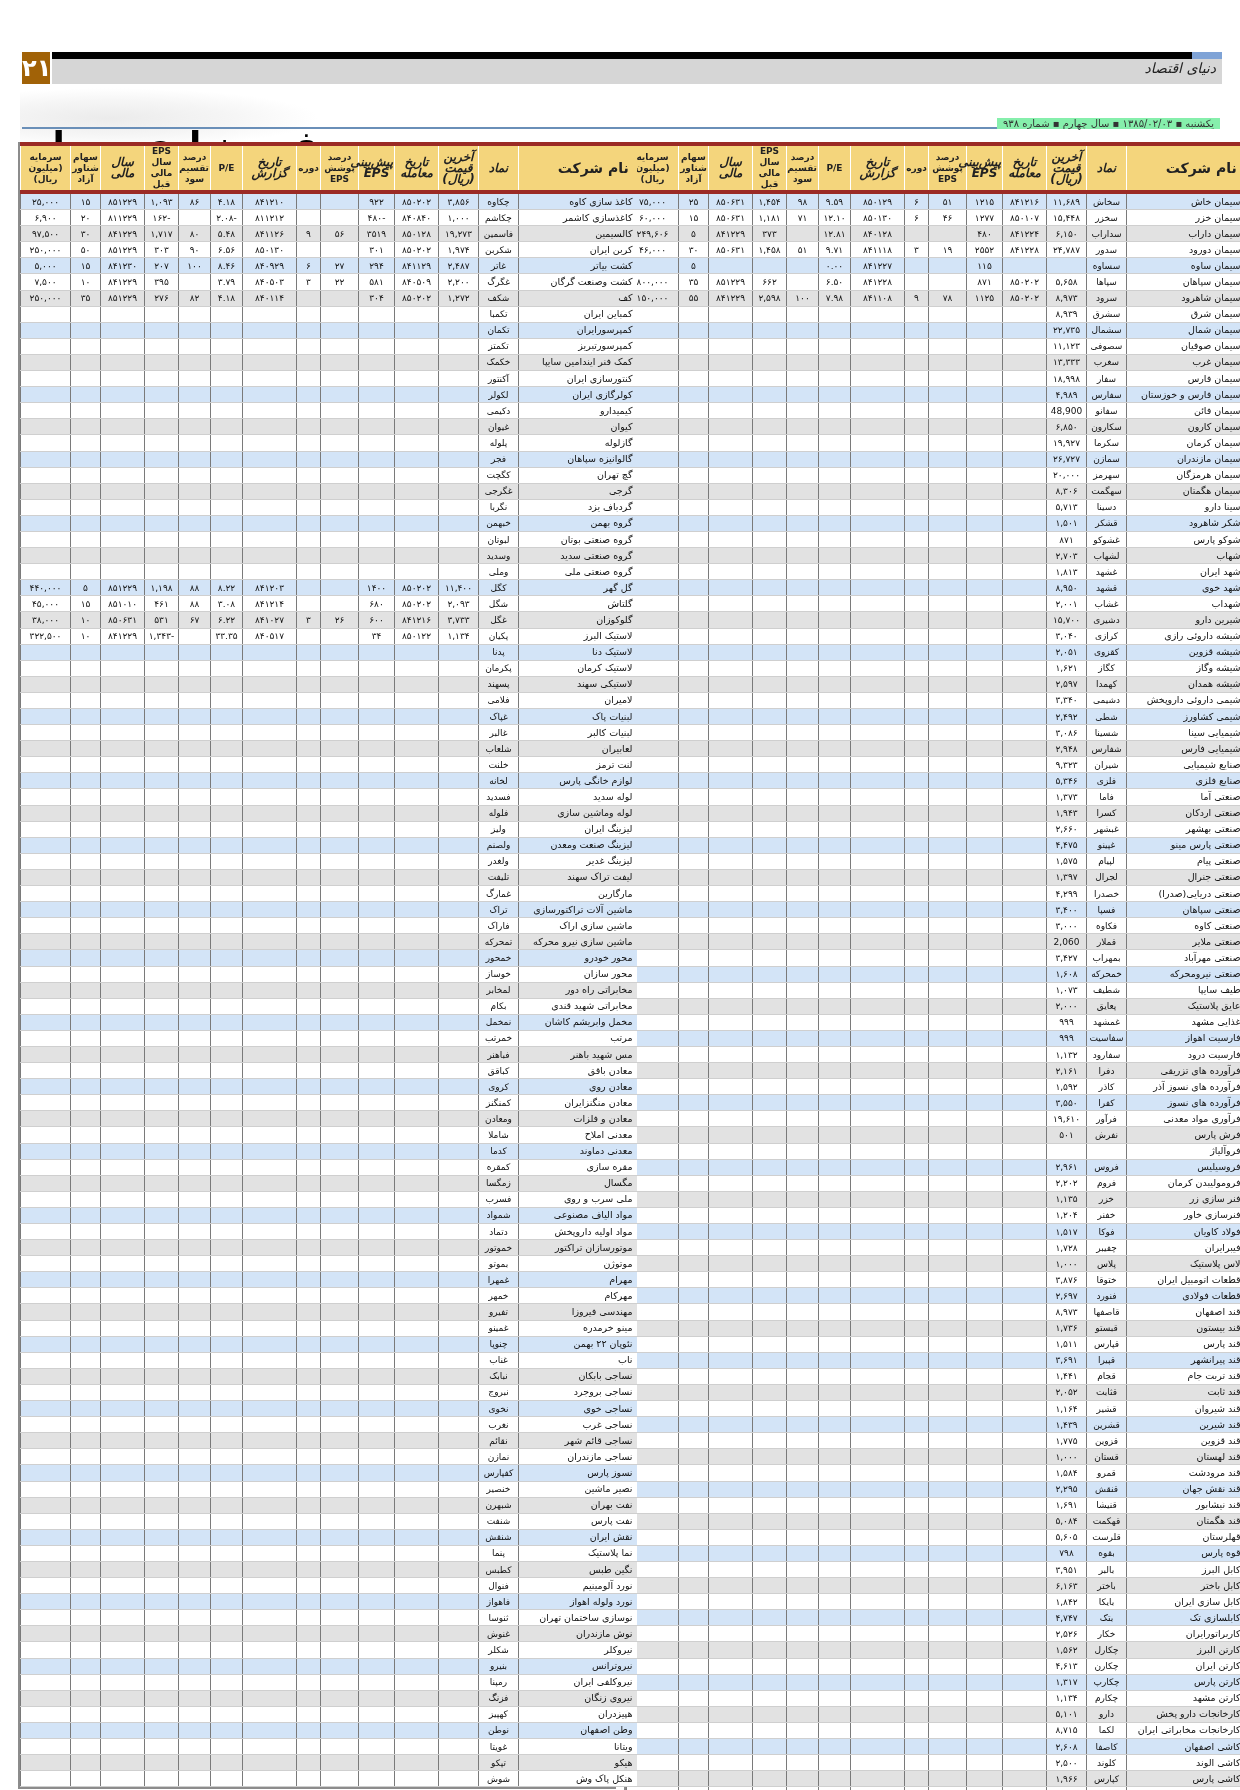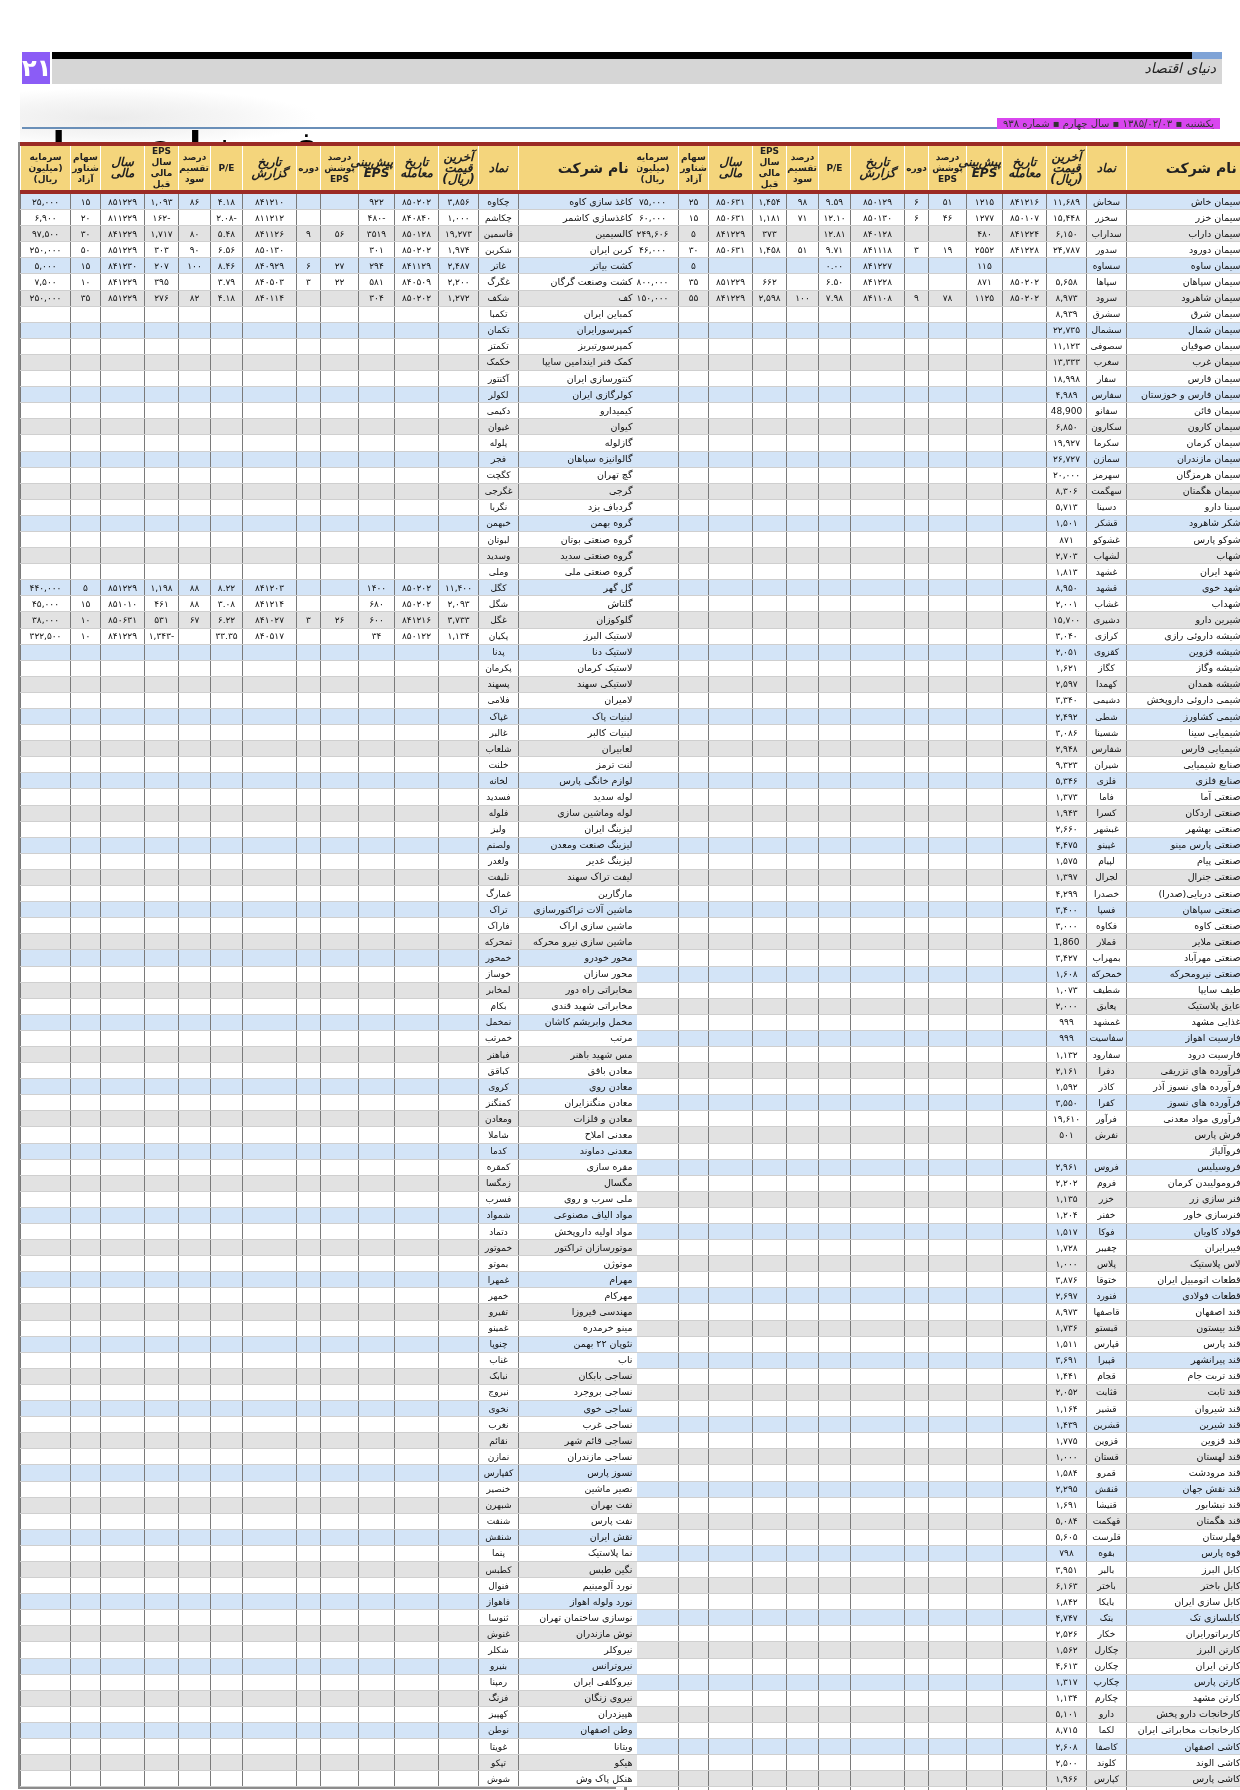--- a/index.html
+++ b/index.html
@@ -1,26 +1,26 @@
 <!DOCTYPE html>
 <html><head>
 <meta charset="utf-8">
 <style>
   html,body{margin:0;padding:0;background:#fff;}
   body{width:1240px;height:1790px;position:relative;overflow:hidden;font-family:"DejaVu Sans",sans-serif;}
   .masthead{position:absolute;left:22px;top:52px;width:1200px;height:34px;}
   .mh-black{position:absolute;left:30px;right:0;top:0;height:7px;background:#000;}
   .mh-blue-r{position:absolute;right:0;top:0;width:30px;height:7px;background:#7fa3d6;}
   .mh-gray{position:absolute;left:30px;right:0;top:7px;height:25px;background:#d6d6d6;}
-  .pagenum{position:absolute;left:0;top:0;width:28px;height:32px;background:#8b5cf6;color:#fff;font-weight:bold;font-size:24px;line-height:32px;text-align:center;font-family:"DejaVu Sans",sans-serif;}
+  .pagenum{position:absolute;left:0;top:0;width:28px;height:32px;background:#a16207;color:#fff;font-weight:bold;font-size:24px;line-height:32px;text-align:center;font-family:"DejaVu Sans",sans-serif;}
   .logo{position:absolute;right:6px;top:8px;font-size:14px;font-style:italic;font-weight:normal;color:#222;font-family:"DejaVu Serif",serif;direction:rtl;}
   .worldmap{position:absolute;left:20px;top:88px;width:300px;height:60px;background:radial-gradient(ellipse at 30% 50%,#e9e9e9 0%,#f4f4f4 40%,#fff 70%);opacity:.9;}
   .title{position:absolute;left:26px;top:84px;font-size:36px;font-weight:bold;color:#000;direction:rtl;font-family:"DejaVu Sans",sans-serif;letter-spacing:-1px;margin-top:40px;}
   .rule{position:absolute;left:22px;top:127px;width:1195px;height:2px;background:#6a8fb8;}
-  .dateline{position:absolute;right:20px;top:118px;background:#d946ef;padding:0 6px;font-size:10px;color:#333;direction:rtl;}
+  .dateline{position:absolute;right:20px;top:118px;background:#86efac;padding:0 6px;font-size:10px;color:#333;direction:rtl;}
   .table-wrap{position:absolute;top:142px;border:2px solid #8c8c8c;border-top:none;background:#fff;}
   .tw-left{left:18px;width:594px;}
   .tw-right{left:624px;width:598px;}
   table{border-collapse:collapse;width:100%;direction:rtl;table-layout:fixed;}
   thead th{background:#f4d57c;border-top:4px solid #9b2a25;border-bottom:4px solid #9b2a25;border-left:1px solid #fff;font-weight:bold;color:#222;height:38px;padding:0 1px;line-height:11px;vertical-align:middle;}
   th.h-big{font-size:12px;font-style:italic;}
   th.h-small{font-size:9px;}
   th.h-name{font-size:14px;padding-left:32px;}
   tbody td{height:15.1px;padding:0 2px;font-size:9px;border-left:1px solid #7a7a7a;border-bottom:1px solid #cfcfcf;text-align:center;white-space:nowrap;overflow:hidden;color:#111;line-height:14px;}
   tbody td.c-name{text-align:right;padding-right:4px;font-size:9.5px;}
@@ -813,21 +813,21 @@
           <td></td>
           <td></td>
           <td></td>
           <td></td>
           <td></td>
           <td></td>
         </tr>
         <tr class="r2">
           <td class="c-name">صنعتی ملایر</td>
           <td>قملار</td>
-          <td>1,860</td>
+          <td>2,060</td>
           <td></td>
           <td></td>
           <td></td>
           <td></td>
           <td></td>
           <td></td>
           <td></td>
           <td></td>
           <td></td>
           <td></td>

